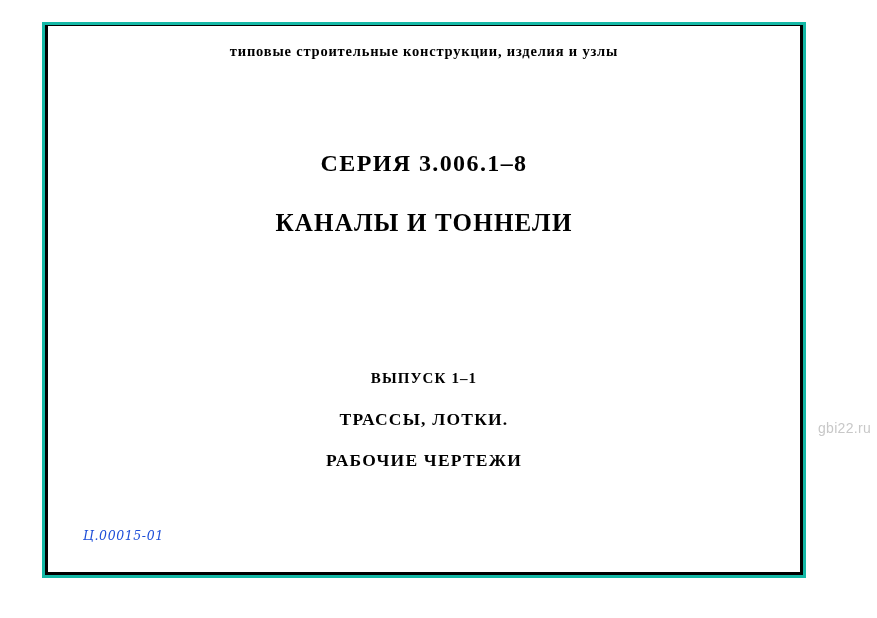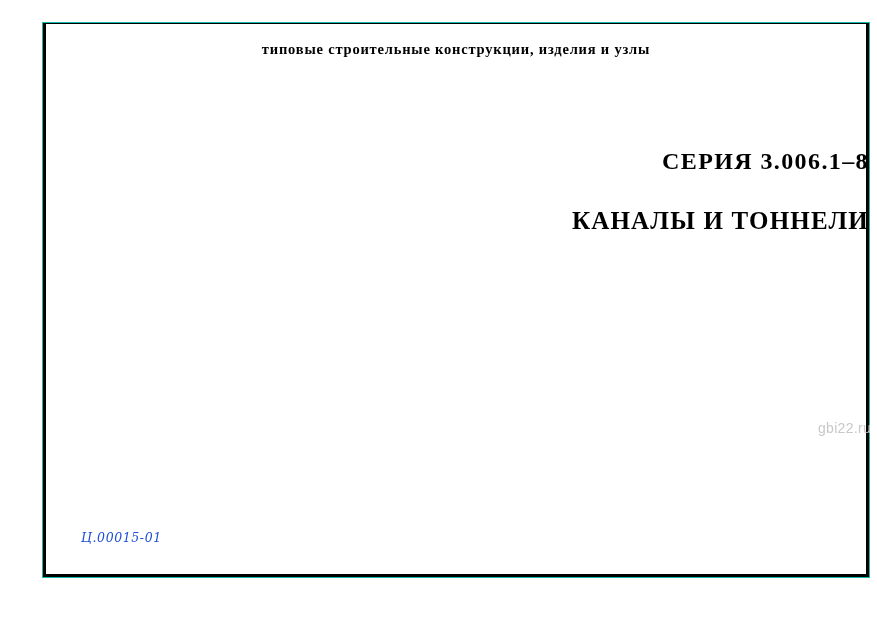--- a/index.html
+++ b/index.html
@@ -20,23 +20,23 @@
     width: 877px;
     height: 618px;
     background: #ffffff;
   }
 
   
   .sheet-frame {
     position: absolute;
     left: 42px;
     top: 22px;
-    width: 828px;
+    width: 764px;
     height: 556px;
-    border: 1px solid #14b8a6;
+    border: 3px solid #14b8a6;
     box-sizing: border-box;
     background: #ffffff;
   }
   
   .sheet-frame::before {
     content: "";
     position: absolute;
     left: 0px;
     top: 0px;
     width: 3px;
@@ -88,21 +88,21 @@
     letter-spacing: 0.8px;
     color: #000000;
   }
 
   
   .title-block {
     position: absolute;
     top: 125px;
     left: 0;
     width: 100%;
-    text-align: right;
+    text-align: center;
   }
   .series-line {
     font-family: "Liberation Serif", serif;
     font-weight: bold;
     font-size: 24px;
     letter-spacing: 1.4px;
     margin-bottom: 26px;
   }
   .subject-line {
     font-family: "Liberation Serif", serif;
@@ -174,20 +174,25 @@
 
       <div class="top-heading">типовые строительные конструкции, изделия и узлы</div>
 
       <div class="title-block">
         <div class="series-line">СЕРИЯ 3.006.1–8</div>
         <div class="subject-line">
           <div>КАНАЛЫ  И  ТОННЕЛИ</div>
         </div>
       </div>
 
+      <div class="issue-block">
+        <div class="issue-line">ВЫПУСК 1–1</div>
+        <div class="issue-sub">ТРАССЫ,  ЛОТКИ.</div>
+        <div class="issue-sub">РАБОЧИЕ  ЧЕРТЕЖИ</div>
+      </div>
 
       <div class="doc-code">Ц.00015-01</div>
 
     </div>
   </div>
 
   <div class="watermark">gbi22.ru</div>
 
 </div>
 

